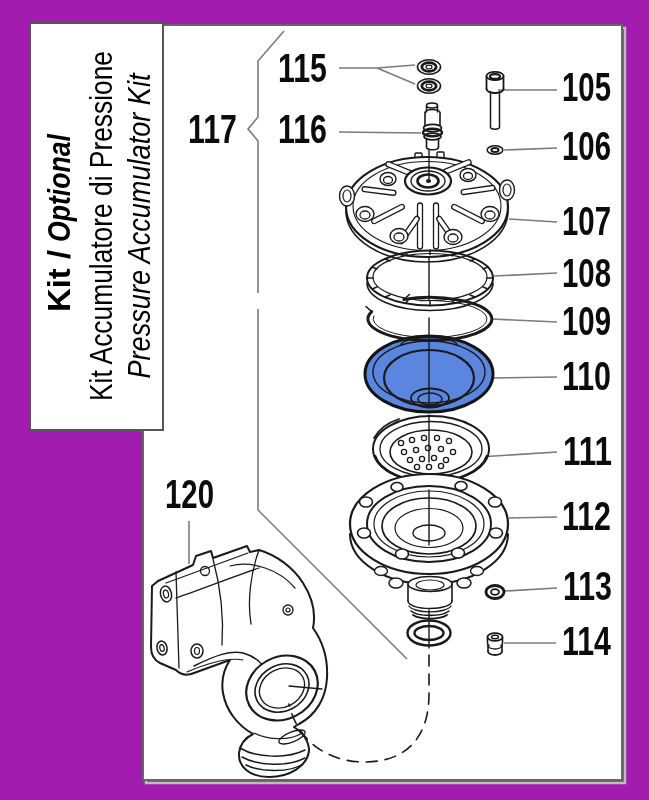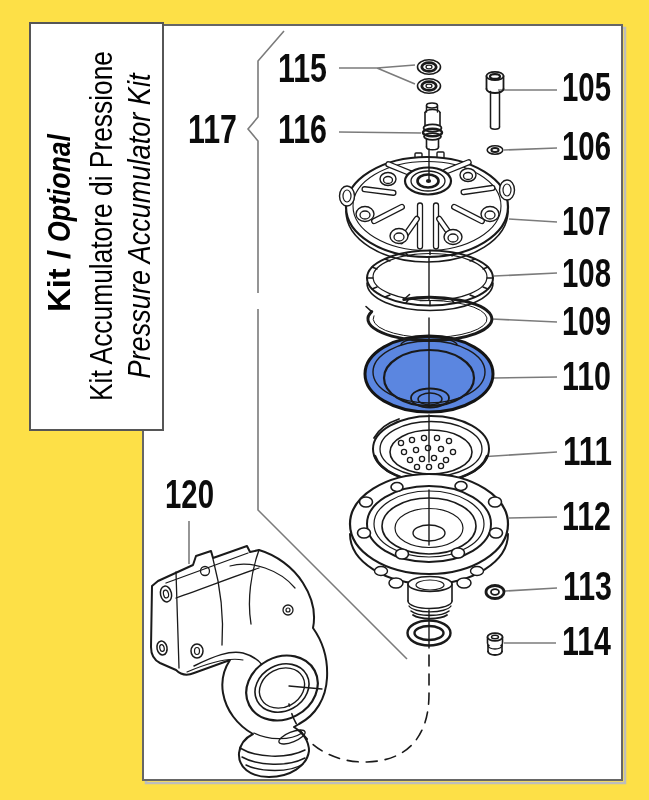--- a/index.html
+++ b/index.html
@@ -1,16 +1,16 @@
 <!DOCTYPE html>
 <html><head>
 <meta charset="utf-8">
 <style>
   html,body{margin:0;padding:0;background:#ffffff;}
-  .stage{position:relative;width:649px;height:800px;background:#fde047;overflow:hidden;}
+  .stage{position:relative;width:649px;height:800px;background:#a21caf;overflow:hidden;}
   svg{display:block}
   .k{stroke:#1a1a1a;fill:none;stroke-linecap:round;stroke-linejoin:round;}
   .kw{stroke:#1a1a1a;fill:#ffffff;stroke-linecap:round;stroke-linejoin:round;}
   .num{font-family:"Liberation Sans",sans-serif;font-weight:700;font-size:41px;fill:#0c0c0c;}
   .boxt{font-family:"Liberation Sans",sans-serif;fill:#000000;font-size:32px;}
   .bold{font-weight:700;}
   .ital{font-style:italic;}
 </style>
 </head>
 <body>

